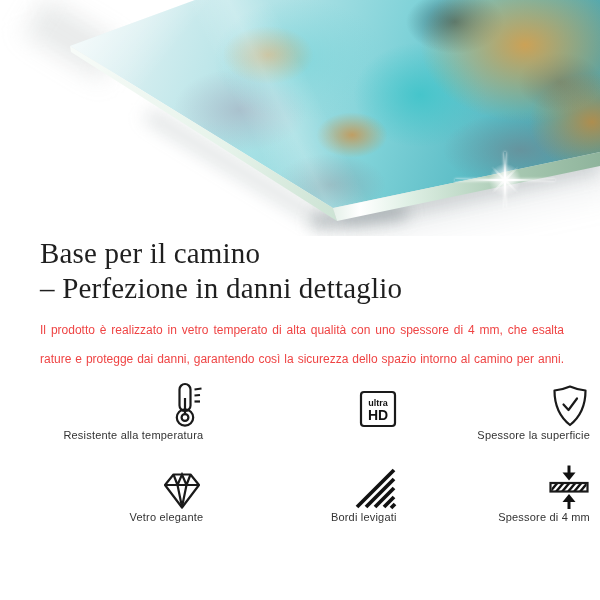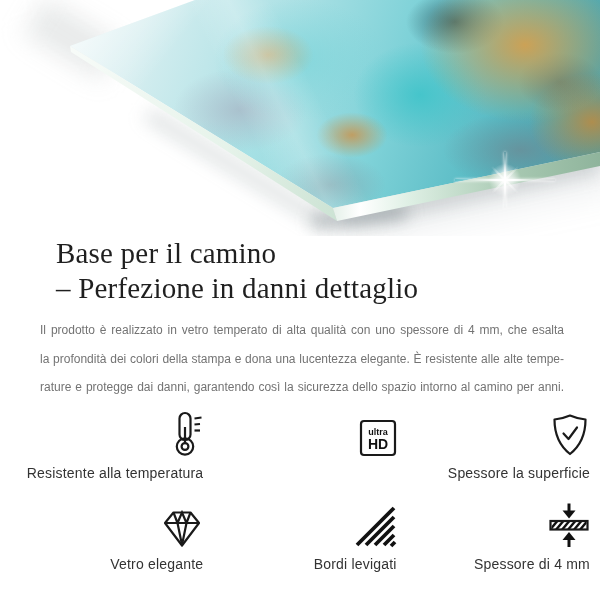--- a/index.html
+++ b/index.html
@@ -61,31 +61,31 @@
     background:linear-gradient(180deg, rgba(255,255,255,0), #fff 42%, #fff 58%, rgba(255,255,255,0)); box-shadow:0 0 3px #fff; }
   .sparkle .ray-d1 { left:-19px; top:-1px; width:38px; height:2px; transform:rotate(45deg); opacity:.8;
     background:linear-gradient(90deg, rgba(255,255,255,0), #fff 50%, rgba(255,255,255,0)); }
   .sparkle .ray-d2 { left:-19px; top:-1px; width:38px; height:2px; transform:rotate(-45deg); opacity:.8;
     background:linear-gradient(90deg, rgba(255,255,255,0), #fff 50%, rgba(255,255,255,0)); }
 
   
   .content { padding:0 36px 0 40px; }
 
   .title { font-family:"Liberation Serif", serif; font-weight:400;
-           font-size:29px; line-height:35px; color:#1f1f1f; letter-spacing:.2px;margin-left:16px; }
-
-  .desc { margin-top:10px; color:#737373; font-size:12px; line-height:28.6px; width:524px; }
+           font-size:29px; line-height:35px; color:#1f1f1f; letter-spacing:.2px; }
+
+  .desc { margin-top:10px; color:#ef4444; font-size:12px; line-height:28.6px; width:524px; }
   .desc .line { text-align:justify; text-align-last:justify; white-space:normal; }
 
   
   .features { margin:9px 10px 0 10px; display:grid;
               grid-template-columns:1fr 1fr 1fr; row-gap:22px; }
   .feature { display:flex; flex-direction:column; align-items:flex-end; }
   .icon-box { height:46px; display:flex; align-items:flex-end; justify-content:center; }
-  .feature .label { margin-top:9px; font-size:14px; line-height:14px; color:#333; letter-spacing:.2px; }
+  .feature .label { margin-top:0; font-size:11px; line-height:14px; color:#333; letter-spacing:.2px; }
 
   svg { display:block; }
   svg .stroke { fill:none; stroke:#1a1a1a; stroke-width:2.2; }
   svg text { font-family:"Liberation Sans", sans-serif; fill:#111; font-weight:bold; }
 </style>
 </head>
 <body>
 
 <div class="page">
 
@@ -109,21 +109,20 @@
     </div>
   </div>
 
   <div class="content">
     <h1 class="title">
       <span>Base per il camino</span><br>
       <span>– Perfezione in danni dettaglio</span>
     </h1>
     <div class="desc">
       <div class="line">Il prodotto è realizzato in vetro temperato di alta qualità con uno spessore di 4 mm, che esalta</div>
-      <div class="line">la profondità dei colori della stampa e dona una lucentezza elegante. È resistente alle alte tempe-</div>
       <div class="line">rature e protegge dai danni, garantendo così la sicurezza dello spazio intorno al camino per anni.</div>
     </div>
   </div>
 
   <div class="features">
 
     <div class="feature">
       <div class="icon-box">
         <svg width="34" height="46" viewBox="0 0 34 46">
           <rect class="stroke" x="10.5" y="2" width="11" height="27" rx="5.5"></rect>

